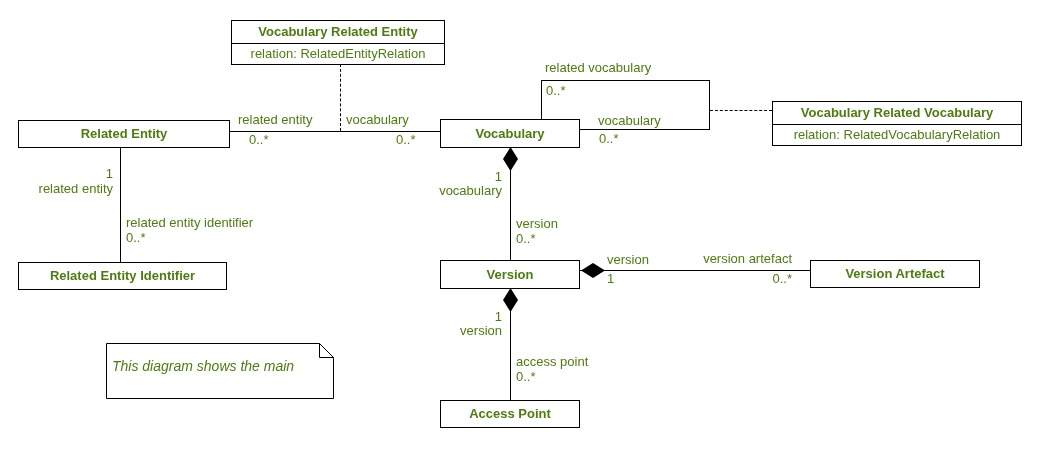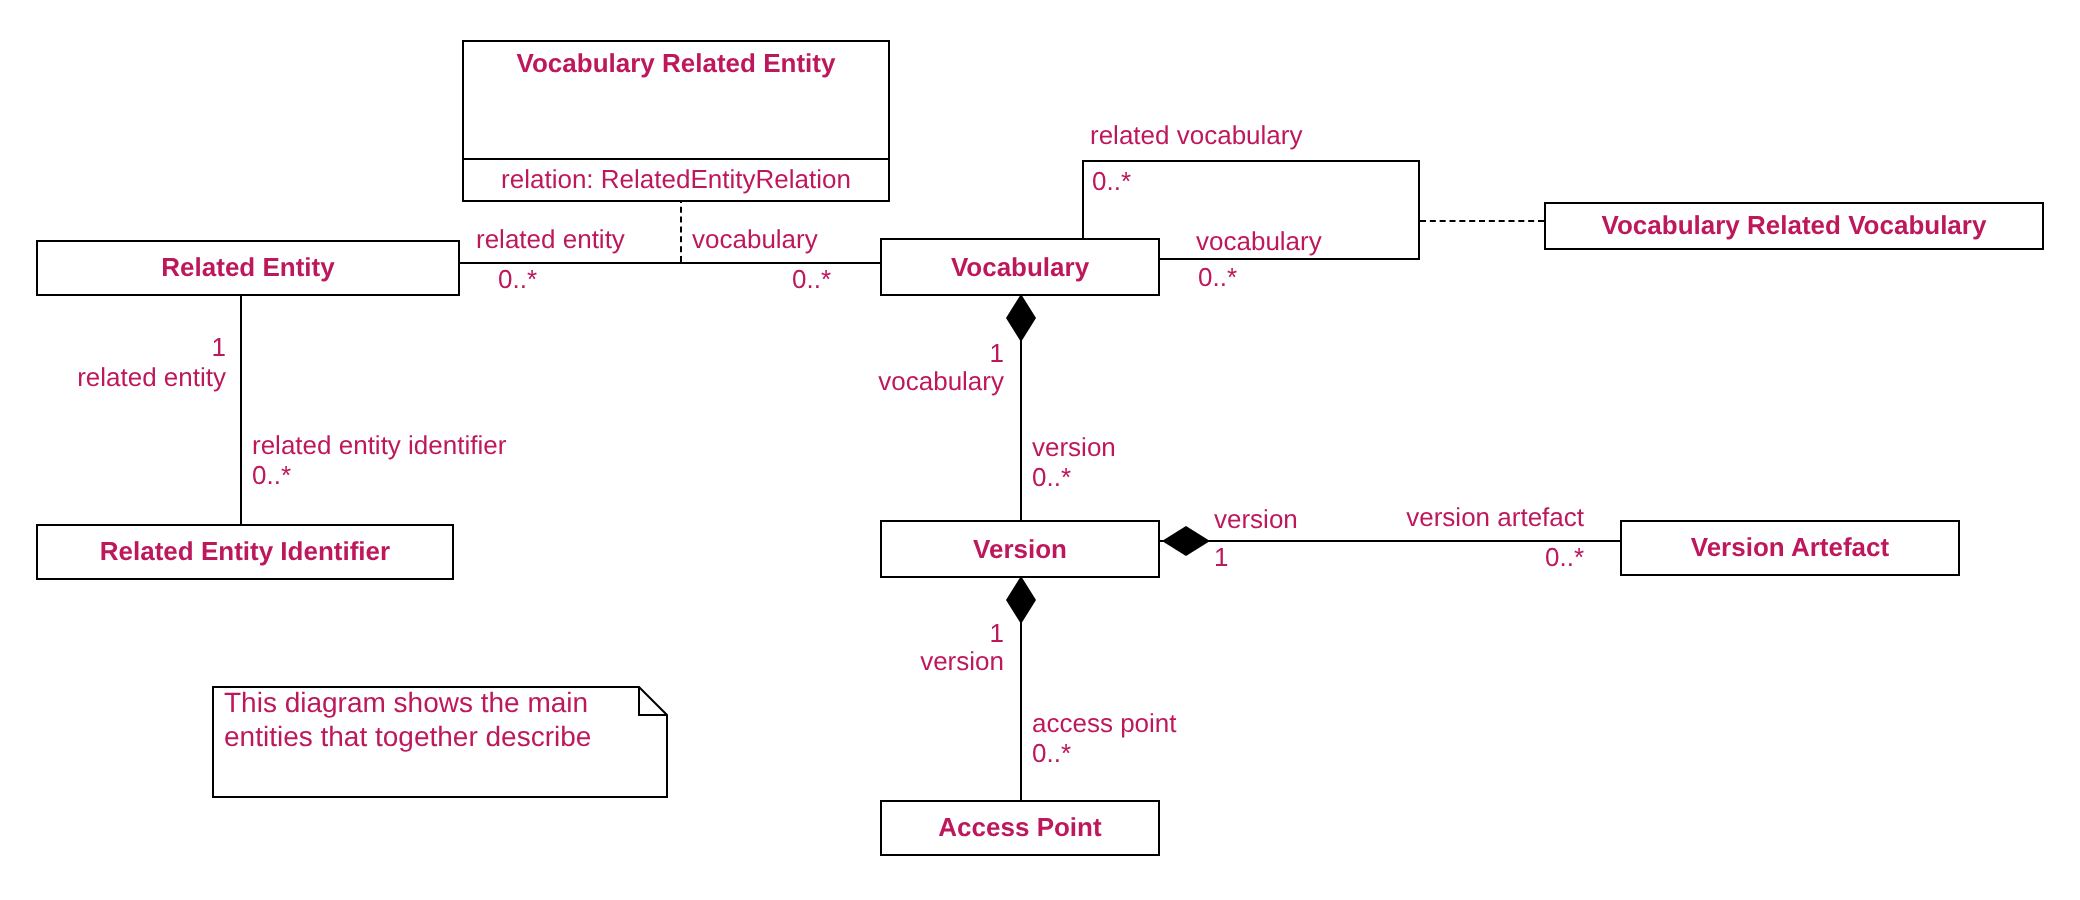--- a/index.html
+++ b/index.html
@@ -1,27 +1,27 @@
 <!DOCTYPE html>
 <html><head>
 <meta charset="utf-8">
 <style>
   * { margin:0; padding:0; box-sizing:border-box; }
   html,body { background:#fff; }
   .canvas {
     position:relative; width:1040px; height:450px; background:#ffffff;
-    font-family:"Liberation Sans", sans-serif; color:#be185d; overflow:hidden;
+    font-family:"Liberation Sans", sans-serif; color:#4d7c0f; overflow:hidden;
   }
   .uml-class {
     position:absolute; background:#fff; border:1px solid #000; text-align:center;
   }
   .uml-class.single { display:flex; align-items:center; justify-content:center; }
   .uml-class.single .uml-title { width:100%; }
   .uml-title { font-weight:bold; font-size:13px; line-height:21px; height:22px; overflow:hidden; }
-  .uml-attr  { border-top:1px solid #000; font-size:13px; line-height:20px; height:21px; text-align:center; white-space:nowrap; overflow:hidden;margin-top:36px; }
+  .uml-attr  { border-top:1px solid #000; font-size:13px; line-height:20px; height:21px; text-align:center; white-space:nowrap; overflow:hidden; }
   .hline { position:absolute; height:1px; background:#000; }
   .vline { position:absolute; width:1px; background:#000; }
   .hdash { position:absolute; height:0; border-top:1px dashed #000; }
   .vdash { position:absolute; width:0; border-left:1px dashed #000; }
   .diamond { position:absolute; background:#000; clip-path:polygon(50% 0, 100% 50%, 50% 100%, 0 50%); }
   .lbl { position:absolute; font-size:13px; line-height:14px; white-space:nowrap; }
   .lbl.r { text-align:right; }
   .note-svg { position:absolute; }
   .note-text { position:absolute; font-size:14px; line-height:17px; }
 </style>
@@ -56,20 +56,21 @@
   <div class="uml-class single" style="left:18px; top:120px; width:212px; height:28px;">
     <div class="uml-title">Related Entity</div>
   </div>
 
   <div class="uml-class single" style="left:440px; top:119px; width:140px; height:29px;">
     <div class="uml-title">Vocabulary</div>
   </div>
 
   <div class="uml-class" style="left:772px; top:101px; width:250px;">
     <div class="uml-title">Vocabulary Related Vocabulary</div>
+    <div class="uml-attr">relation: RelatedVocabularyRelation</div>
   </div>
 
   <div class="uml-class single" style="left:18px; top:262px; width:209px; height:28px;">
     <div class="uml-title">Related Entity Identifier</div>
   </div>
 
   <div class="uml-class single" style="left:440px; top:260px; width:140px; height:29px;">
     <div class="uml-title">Version</div>
   </div>
 
@@ -108,18 +109,17 @@
 
   <div class="lbl r" style="left:470px; top:310px; width:32px;">1</div>
   <div class="lbl r" style="left:430px; top:324px; width:72px;">version</div>
   <div class="lbl" style="left:516px; top:355px;">access point</div>
   <div class="lbl" style="left:516px; top:370px;">0..*</div>
 
   <svg class="note-svg" style="left:106px; top:343px;" width="228" height="56" viewBox="0 0 228 56">
     <polygon points="0.5,0.5 213.5,0.5 227.5,14.5 227.5,55.5 0.5,55.5" fill="#ffffff" stroke="#000000" stroke-width="1"></polygon>
     <polyline points="213.5,0.5 213.5,14.5 227.5,14.5" fill="none" stroke="#000000" stroke-width="1"></polyline>
   </svg>
-  <div class="note-text" style="left:112px; top:343px;">
+  <div class="note-text" style="left:112px; top:358px;font-style:italic;">
     <div>This diagram shows the main</div>
-    <div>entities that together describe</div>
   </div>
 
 </div>
 
 </body></html>

